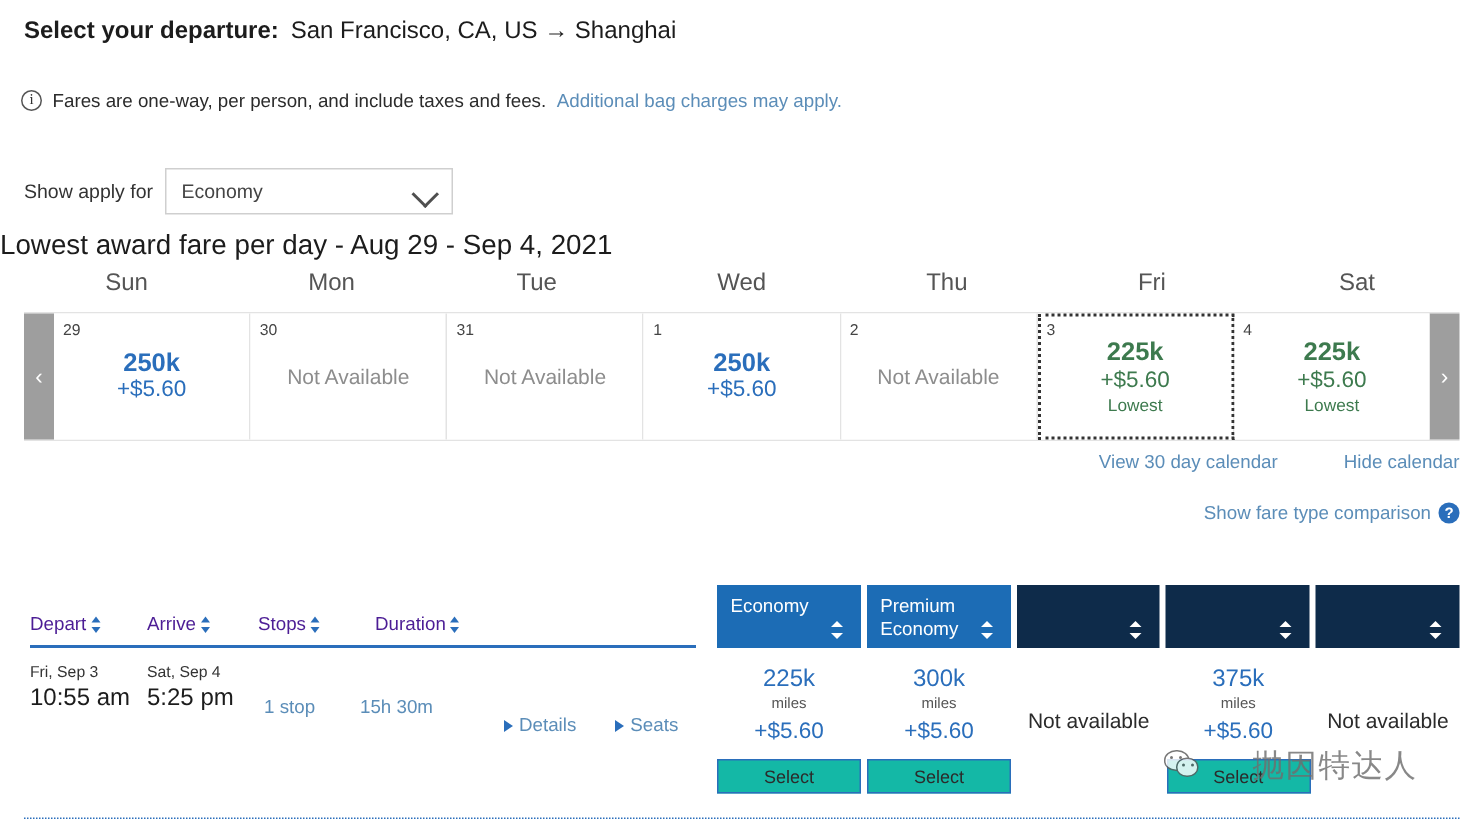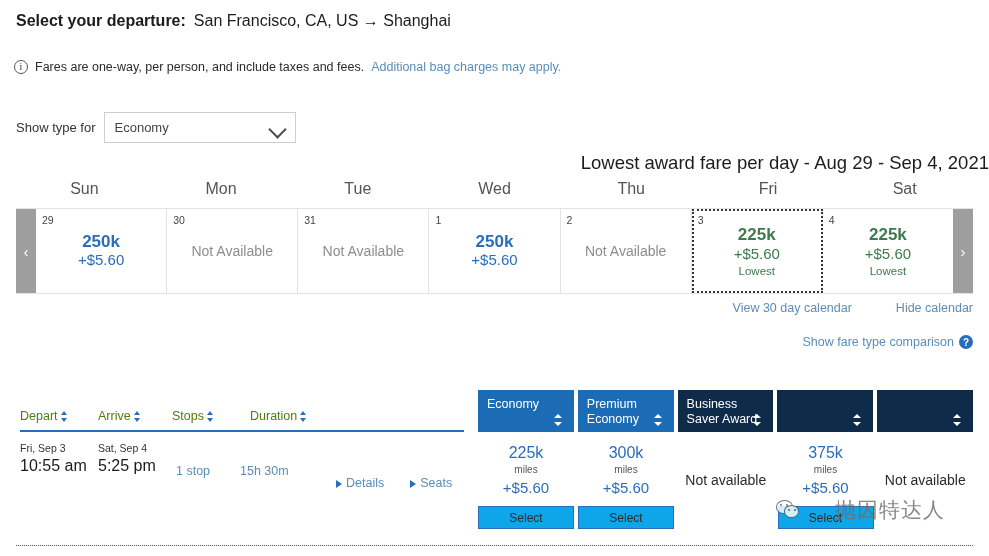--- a/index.html
+++ b/index.html
@@ -24,21 +24,21 @@
 
   
   .ff-wrap { position:absolute; left:16px; top:112px; display:flex; align-items:center; gap:8px; }
   .ff-lbl { font-size:13px; color:#333; }
   .ff-sel { width:192px; height:31px; border:1px solid #cfcfcf; background:#fff; display:flex; align-items:center; padding:0 8px 0 10px; justify-content:space-between; cursor:pointer; }
   .ff-sel .val { font-size:13px; color:#444; }
   .chev { width:17px; height:10px; position:relative; }
   .chev::before { content:""; position:absolute; left:1px; top:0px; width:11px; height:11px; border-left:2px solid #4f4f4f; border-bottom:2px solid #4f4f4f; transform:rotate(-45deg); transform-origin:center; }
 
   
-  .cal-title { position:absolute; left:0; right:0; top:152px; text-align:right; font-size:18.5px; color:#1c1c1c; }
+  .cal-title { position:absolute; left:0; right:0; top:152px; text-align:left; font-size:18.5px; color:#1c1c1c; }
   .dow-row { position:absolute; left:16px; top:180px; width:957px; display:flex; }
   .dow { flex:1 1 0; text-align:center; font-size:16px; color:#555; }
 
   .cal-strip { position:absolute; left:16px; top:208px; width:957px; height:86px; display:flex; border:1px solid #e3e3e3; border-left:none; border-right:none; }
   .cal-arrow { width:20px; background:#9e9e9e; color:#fff; display:flex; align-items:center; justify-content:center; cursor:pointer; flex:0 0 20px; }
   .cal-arrow span { font-size:15px; line-height:1; font-weight:300; }
   .cal-cells { flex:1 1 auto; display:flex; }
   .cal-cell { flex:1 1 0; border-right:1px solid #e3e3e3; position:relative; display:flex; flex-direction:column; align-items:center; justify-content:center; cursor:pointer; background:#fff; }
   .cal-cell:last-child { border-right:none; }
   .cal-cell .daynum { position:absolute; left:6px; top:5px; font-size:10.5px; color:#444; }
@@ -60,21 +60,21 @@
   .stops-row .mi { font-weight:bold; color:#1c1c1c; }
 
   .cmp { position:absolute; top:335px; right:16px; font-size:12.5px; display:flex; align-items:center; gap:5px; }
   .qmark { width:14px; height:14px; border-radius:50%; background:#2a6ebb; color:#fff; font-size:10px; display:inline-flex; align-items:center; justify-content:center; font-weight:bold; }
 
   
   .ftable { position:absolute; left:16px; top:369px; width:957px; }
   .fhead { display:flex; height:63px; align-items:flex-end; }
   .fh-left { flex:0 0 462px; position:relative; height:63px; }
   .sorts { position:absolute; left:4px; bottom:9px; display:flex; }
-  .sort { font-size:12.5px; color:#4d7c0f; display:flex; align-items:center; gap:3px; cursor:pointer; }
+  .sort { font-size:12.5px; color:#4c1d95; display:flex; align-items:center; gap:3px; cursor:pointer; }
   .sort.s1 { width:78px; }
   .sort.s2 { width:74px; }
   .sort.s3 { width:78px; }
   .updown { display:inline-block; width:7px; height:11px; position:relative; }
   .updown::before { content:""; position:absolute; left:0; top:0; border-left:3.5px solid transparent; border-right:3.5px solid transparent; border-bottom:4px solid #2a6ebb; }
   .updown::after { content:""; position:absolute; left:0; bottom:0; border-left:3.5px solid transparent; border-right:3.5px solid transparent; border-top:4px solid #2a6ebb; }
   .hrule { position:absolute; left:4px; bottom:0; width:444px; height:2px; background:#2a6ebb; }
 
   .fcols { flex:1 1 auto; display:flex; gap:4px; align-items:stretch; }
   .fcol-h { flex:1 1 0; padding:7px 8px 5px 9px; color:#fff; position:relative; cursor:pointer; }
@@ -98,21 +98,21 @@
   .dur { left:224px; top:26px; }
   .det { left:320px; top:38px; display:flex; gap:26px; }
   .tri { display:inline-block; width:0; height:0; border-left:6px solid #2a6ebb; border-top:4.5px solid transparent; border-bottom:4.5px solid transparent; margin-right:4px; vertical-align:middle; }
 
   .fr-cols { flex:1 1 auto; display:flex; gap:4px; }
   .fcell { flex:1 1 0; display:flex; flex-direction:column; align-items:center; padding-top:6px; }
   .fcell .pm { font-size:16px; color:#2a6ebb; font-weight:normal; line-height:1.1; }
   .fcell .pu { font-size:10px; color:#555; line-height:1.5; }
   .fcell .pt { font-size:15px; color:#2a6ebb; line-height:1.5; }
   .fcell .navail { font-size:14px; color:#2b2b2b; margin-top:28px; }
-  .selbtn { margin-top:7px; width:96px; height:23px; border:1px solid #2a6ebb; background:#0ea5e9; color:#2b2b2b; font-size:12px; font-family:"Liberation Sans", sans-serif; cursor:pointer; display:flex; align-items:center; justify-content:center; }
+  .selbtn { margin-top:7px; width:96px; height:23px; border:1px solid #2a6ebb; background:#14b8a6; color:#2b2b2b; font-size:12px; font-family:"Liberation Sans", sans-serif; cursor:pointer; display:flex; align-items:center; justify-content:center; }
 
   .botline { position:absolute; left:16px; top:545px; width:957px; border-top:1px dotted #2a6ebb; }
 
   
   .wm { position:absolute; left:776px; top:496px; display:flex; align-items:center; gap:6px; pointer-events:none; opacity:.82; }
   .wm .wx { width:26px; height:22px; position:relative; }
   .wm .wx .b1 { position:absolute; left:0; top:1px; width:17px; height:14px; background:#fff; border:1.6px solid #5a5a5a; border-radius:48% 48% 46% 46%; }
   .wm .wx .b2 { position:absolute; left:8px; top:6px; width:15px; height:13px; background:#fff; border:1.6px solid #5a5a5a; border-radius:48%; }
   .wm .wx .d { position:absolute; width:2.2px; height:2.2px; background:#5a5a5a; border-radius:50%; }
   .wm .wtxt { font-size:21px; color:#6e6e6e; font-family:"DejaVu Sans", sans-serif; letter-spacing:1px; white-space:nowrap;margin-left:27px; }
@@ -126,21 +126,21 @@
     <span class="lbl">Select your departure:</span><span class="route">San Francisco, CA, US → Shanghai</span>
   </div>
 
   <div class="notice">
     <span class="info-ic">i</span>
     <span>Fares are one-way, per person, and include taxes and fees.</span>
     <span class="lnk">Additional bag charges may apply.</span>
   </div>
 
   <div class="ff-wrap">
-    <span class="ff-lbl">Show type for</span>
+    <span class="ff-lbl">Show apply for</span>
     <div class="ff-sel">
       <span class="val">Economy</span>
       <span class="chev"></span>
     </div>
   </div>
 
   <div class="cal-title">Lowest award fare per day - Aug 29 - Sep 4, 2021</div>
 
   <div class="dow-row">
     <div class="dow">Sun</div>
@@ -244,21 +244,20 @@
       <div class="fcols">
         <div class="fcol-h fc-light">
           <div class="t">Economy</div>
           <span class="updown2"></span>
         </div>
         <div class="fcol-h fc-light">
           <div class="t">Premium Economy</div>
           <span class="updown2"></span>
         </div>
         <div class="fcol-h fc-dark">
-          <div class="t">Business Saver Award</div>
           <span class="updown2"></span>
         </div>
         <div class="fcol-h fc-dark">
           <span class="updown2"></span>
         </div>
         <div class="fcol-h fc-dark">
           <span class="updown2"></span>
         </div>
       </div>
     </div>

